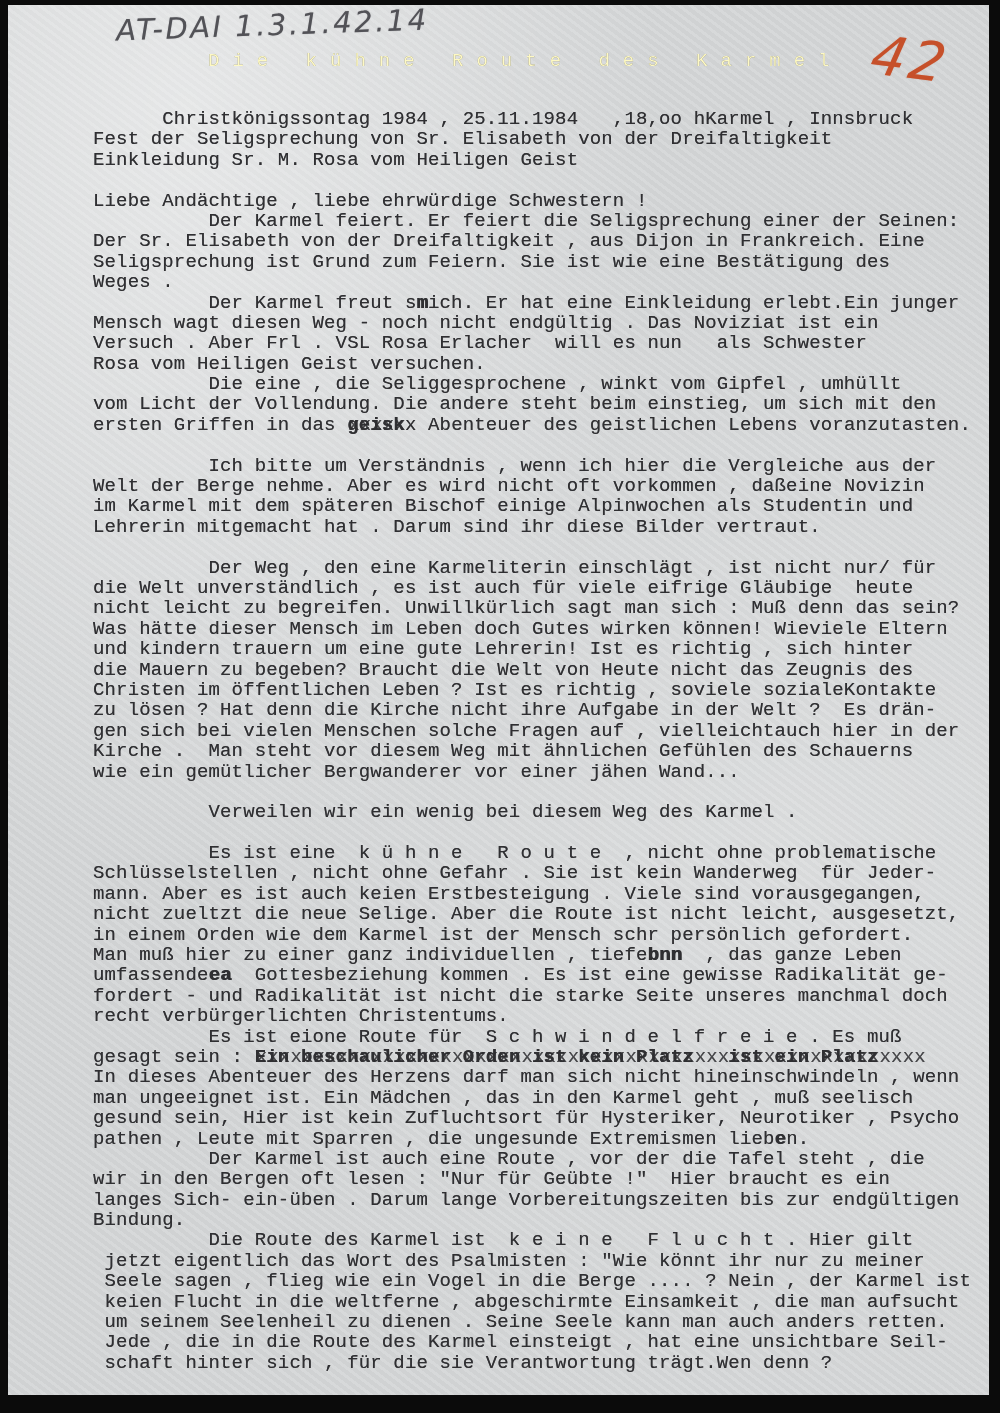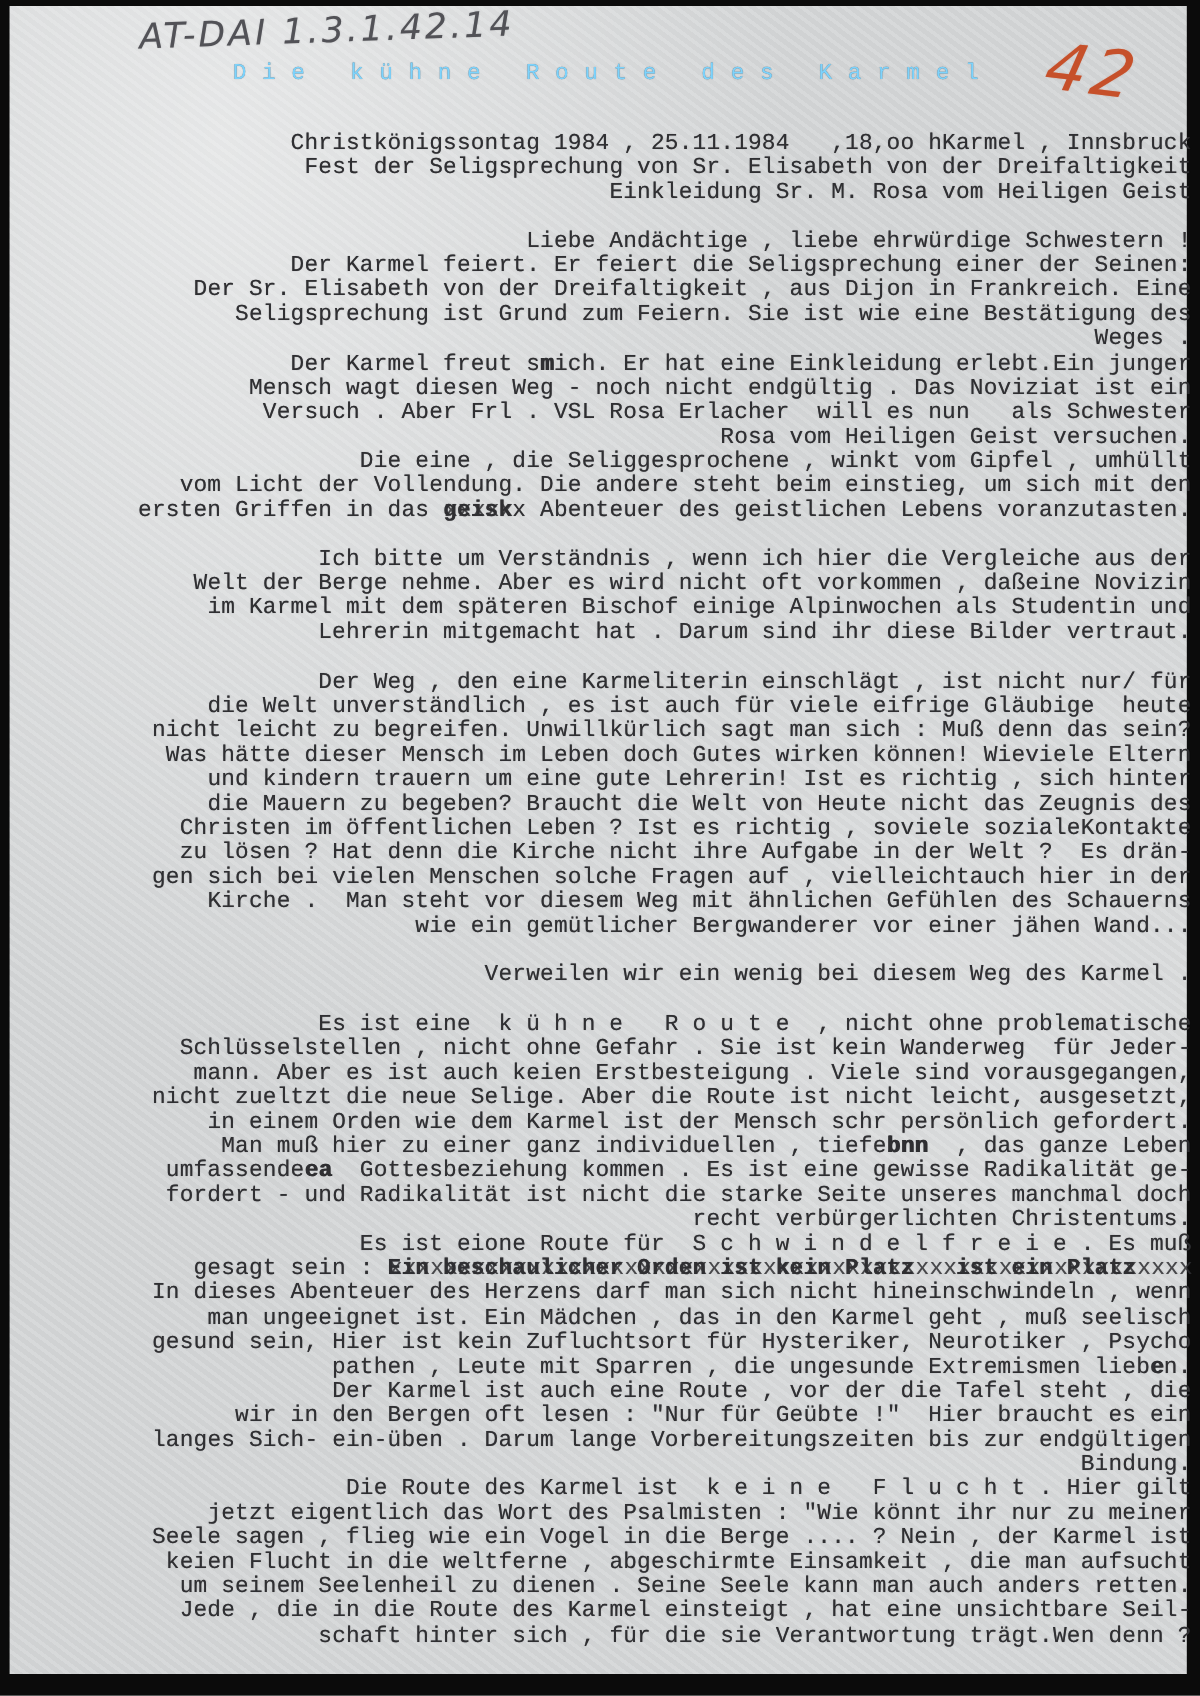--- a/index.html
+++ b/index.html
@@ -25,32 +25,31 @@
     text-shadow:0 0 1px rgba(80,80,85,.45);
   }
   .pagenum{
     position:absolute;left:872px;top:28px;
     font-family:"DejaVu Sans",sans-serif;font-style:italic;
     font-size:54px;letter-spacing:4px;
     transform:rotate(7deg) skewX(-6deg);
     text-shadow:0 0 1px rgba(200,80,40,.5);
   }
   .doc-title{
-    position:absolute;left:194px;top:50px;
+    position:absolute;left:208px;top:50px;
     font:19px/22px "Liberation Mono",monospace;
-    color:#7dd3fc;letter-spacing:.8px;white-space:pre;
+    color:#fef9c3;letter-spacing:.8px;white-space:pre;
     text-shadow:0 0 .6px rgba(45,45,48,.7);
     text-align:center;
   }
   .body-text{
     position:absolute;left:93px;top:109px;width:900px;
     font:19px/20.4px "Liberation Mono",monospace;
     color:#2f2f32;white-space:pre;letter-spacing:.15px;
     text-shadow:0 0 .6px rgba(47,47,50,.65);
-    text-align:right;
   }
   .tl{height:20.4px;}
   .over{font-weight:bold;text-shadow:.8px 0 0 currentColor;}
   .xover{position:relative;display:inline-block;font-weight:bold;}
   .xover .xx{position:absolute;left:1px;top:0;opacity:.85;font-weight:normal;}
 </style>
 </head>
 <body>
 
 <div class="paper"></div>

